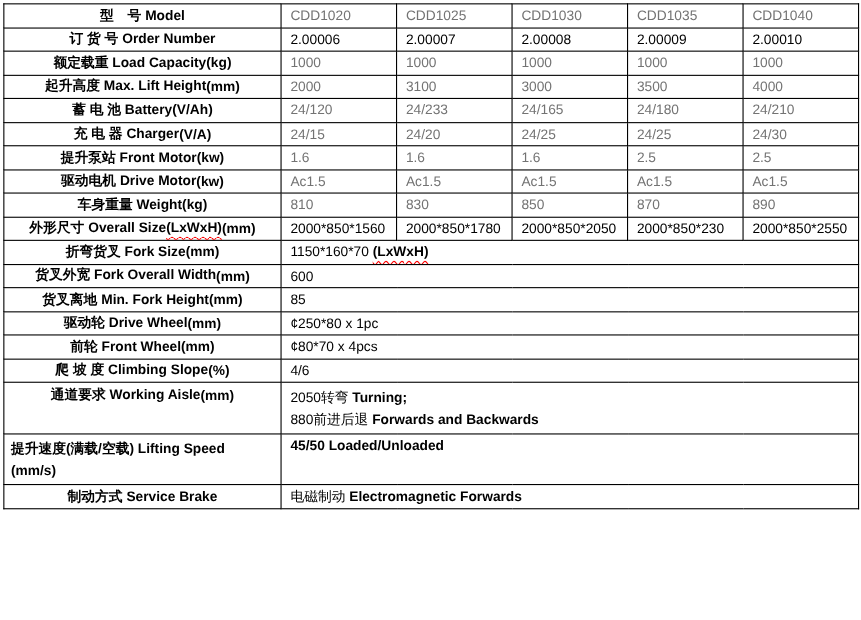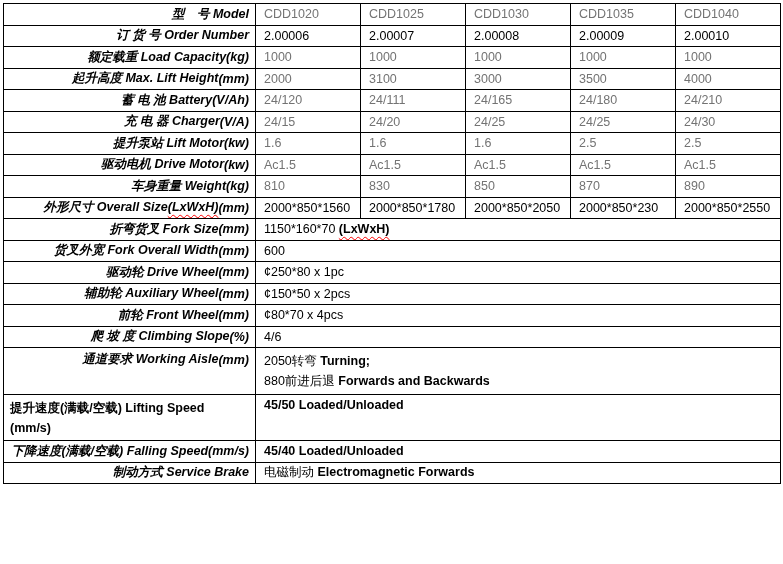--- a/index.html
+++ b/index.html
@@ -4,21 +4,21 @@
 <style>
   html,body{margin:0;padding:0;background:#ffffff;width:783px;height:564px;overflow:hidden;
     font-family:"Liberation Sans","DejaVu Sans",sans-serif;}
   .spec-wrap{padding:3px;}
   table.spec{border-collapse:collapse;table-layout:fixed;width:777px;}
   col.c-label{width:252px;}
   col.c-model{width:105px;}
   td{border:1px solid #000;height:20.5px;padding:0 6px;font-size:12.5px;
      vertical-align:middle;overflow:hidden;white-space:nowrap;}
   td.lbl{font-weight:bold;color:#000;}
-  td.lbl .lrow{display:flex;justify-content:flex-end;align-items:center;font-style:italic;}
+  td.lbl .lrow{display:flex;justify-content:center;align-items:center;}
   td.v{color:#000;padding-left:8px;}
   td.v.blue{color:#737373;}
   tr.tall td{height:42.5px;vertical-align:top;padding-top:3px;margin-top:44px;}
   tr.tall td .line{line-height:20px;}
   b{font-weight:bold;}
   .sq{text-decoration:underline wavy #FF0000 1px;text-decoration-skip-ink:none;text-underline-offset:3px;}
 </style>
 </head>
 <body>
 
@@ -91,21 +91,21 @@
 </tr>
 
 <tr>
   <td class="lbl">
             <div class="lrow">
               <span><span>蓄 电 池</span> <span>Battery</span></span>
               <span class="unit">(V/Ah)</span>
             </div>
           </td>
   <td class="v blue">24/120</td>
-  <td class="v blue">24/111</td>
+  <td class="v blue">24/233</td>
   <td class="v blue">24/165</td>
   <td class="v blue">24/180</td>
   <td class="v blue">24/210</td>
 </tr>
 
 <tr>
   <td class="lbl">
             <div class="lrow">
               <span><span>充 电 器</span> <span>Charger</span></span>
               <span class="unit">(V/A)</span>
@@ -114,21 +114,21 @@
   <td class="v blue">24/15</td>
   <td class="v blue">24/20</td>
   <td class="v blue">24/25</td>
   <td class="v blue">24/25</td>
   <td class="v blue">24/30</td>
 </tr>
 
 <tr>
   <td class="lbl">
             <div class="lrow">
-              <span><span>提升泵站</span> <span>Lift Motor</span></span>
+              <span><span>提升泵站</span> <span>Front Motor</span></span>
               <span class="unit">(kw)</span>
             </div>
           </td>
   <td class="v blue">1.6</td>
   <td class="v blue">1.6</td>
   <td class="v blue">1.6</td>
   <td class="v blue">2.5</td>
   <td class="v blue">2.5</td>
 </tr>
 
@@ -188,41 +188,41 @@
 <tr>
   <td class="lbl">
             <div class="lrow">
               <span><span>货叉外宽</span> <span>Fork Overall Width</span></span>
               <span class="unit">(mm)</span>
             </div>
           </td>
   <td class="v" colspan="5">600</td>
 </tr>
 
+<tr>
+  <td class="lbl">
+            <div class="lrow">
+              <span><span>货叉离地</span> <span>Min. Fork Height</span></span>
+              <span class="unit">(mm)</span>
+            </div>
+          </td>
+  <td class="v" colspan="5">85</td>
+</tr>
 
 
 <tr>
   <td class="lbl">
             <div class="lrow">
               <span><span>驱动轮</span> <span>Drive Wheel</span></span>
               <span class="unit">(mm)</span>
             </div>
           </td>
   <td class="v" colspan="5">¢250*80 x 1pc</td>
 </tr>
 
-<tr>
-  <td class="lbl">
-            <div class="lrow">
-              <span><span>辅助轮</span> <span>Auxiliary Wheel</span></span>
-              <span class="unit">(mm)</span>
-            </div>
-          </td>
-  <td class="v" colspan="5">¢150*50 x 2pcs</td>
-</tr>
 
 <tr>
   <td class="lbl">
             <div class="lrow">
               <span><span>前轮</span> <span>Front Wheel</span></span>
               <span class="unit">(mm)</span>
             </div>
           </td>
   <td class="v" colspan="5">¢80*70 x 4pcs</td>
 </tr>
@@ -252,29 +252,20 @@
 
 
 <tr class="tall">
   <td class="lbl">
     <div class="line"><span>提升速度(满载/空载)</span> <span>Lifting Speed</span></div>
     <div class="line">(mm/s)</div>
   </td>
   <td class="v" colspan="5"><b>45/50 Loaded/Unloaded</b></td>
 </tr>
 
-<tr>
-  <td class="lbl">
-            <div class="lrow">
-              <span><span>下降速度(满载/空载)</span> <span>Falling Speed</span></span>
-              <span class="unit">(mm/s)</span>
-            </div>
-          </td>
-  <td class="v" colspan="5"><b>45/40 Loaded/Unloaded</b></td>
-</tr>
 
 <tr>
   <td class="lbl">
             <div class="lrow">
               <span><span>制动方式</span> <span>Service Brake</span></span>
               <span class="unit"></span>
             </div>
           </td>
   <td class="v" colspan="5"><span>电磁制动 </span><b>Electromagnetic Forwards</b></td>
 </tr>

